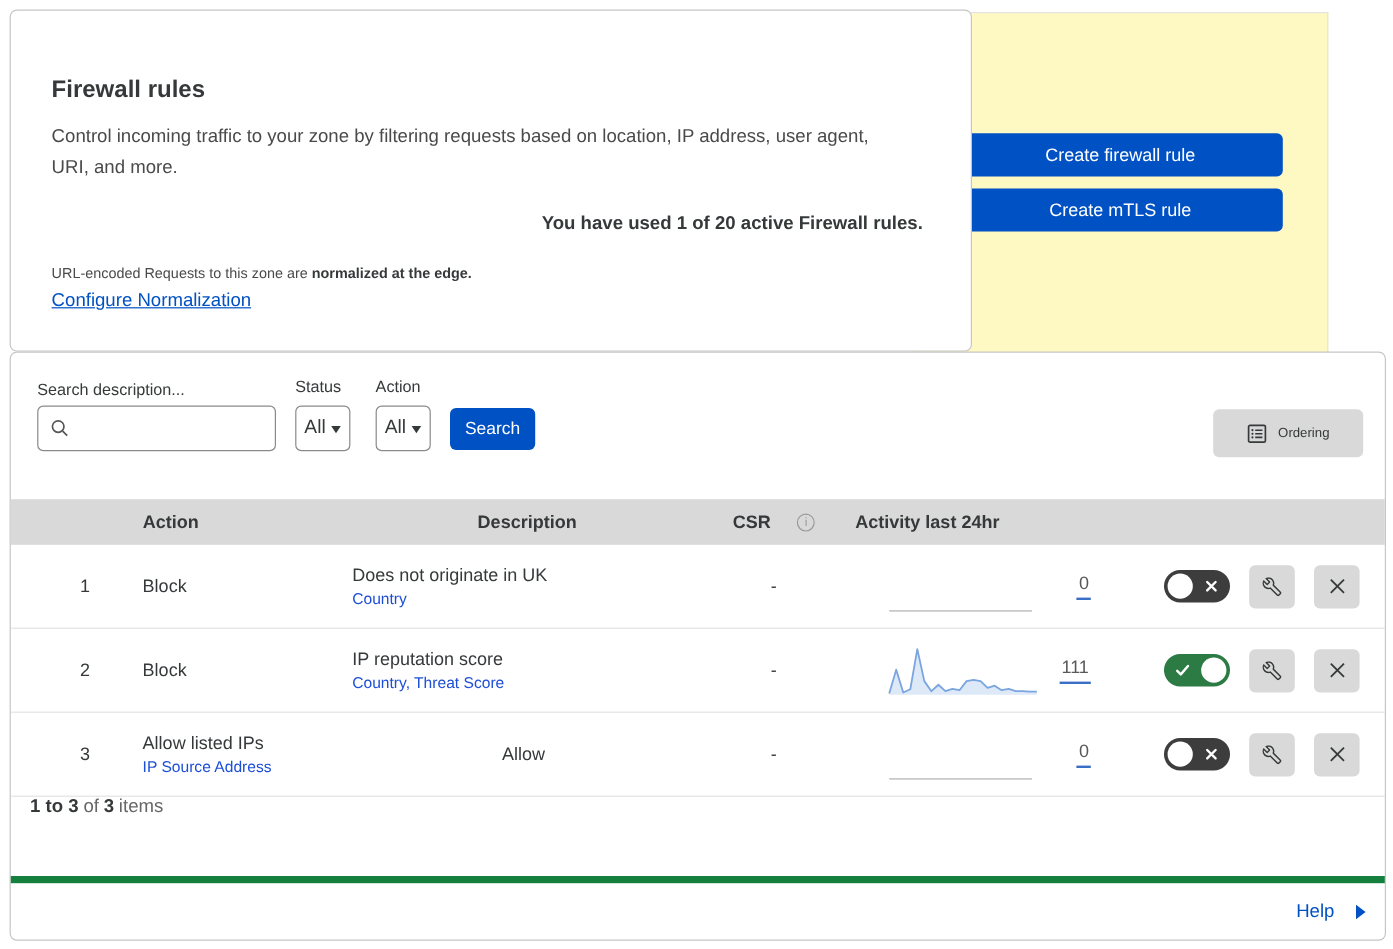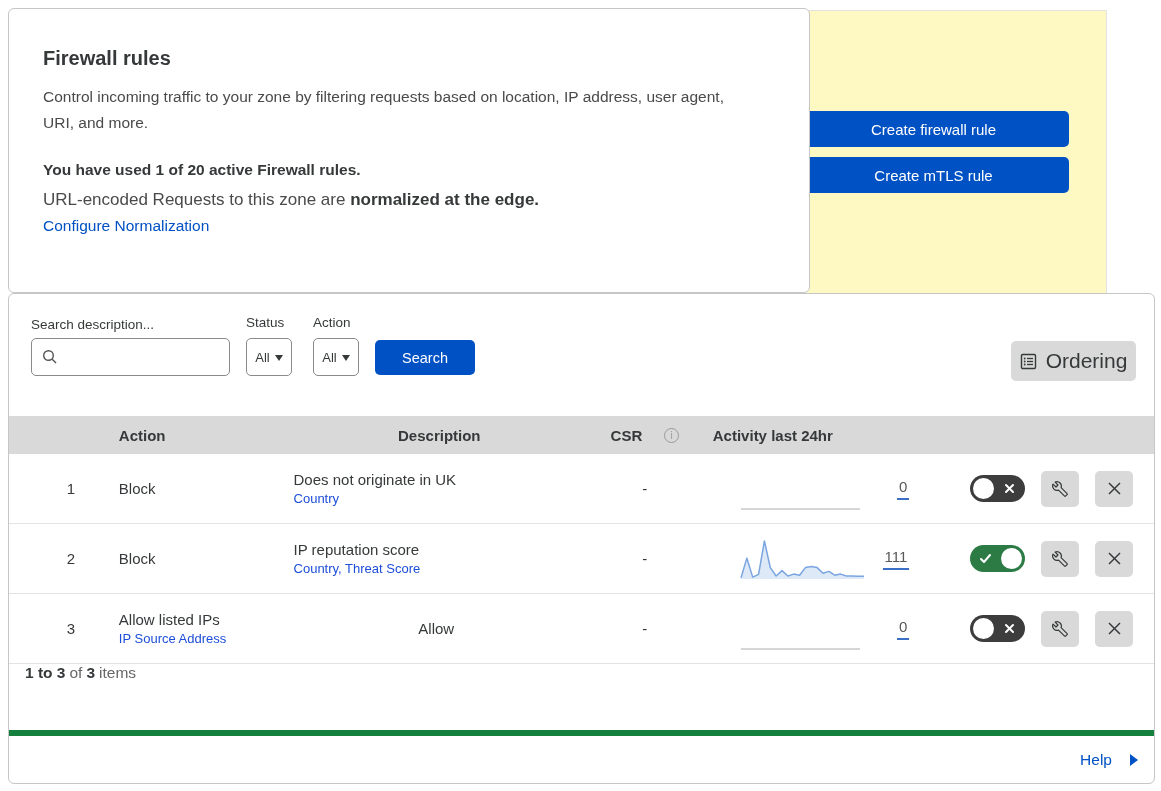--- a/index.html
+++ b/index.html
@@ -9,54 +9,54 @@
 
   
   .top-section { position:relative; height:285px; margin:8px 6px 0 8px; }
   .actions-panel { position:absolute; left:752px; top:2px; width:347px; height:285px;
     background:#fef9c3; border:1px solid #e3e3e3; }
   .btn-primary { display:block; width:271px; height:36px; margin:0 auto; border:none;
     border-radius:5px; background:var(--blue); color:#fff; font-size:15px;
     font-family:inherit; cursor:pointer; }
   .btn-primary.first { margin-top:100px; margin-bottom:10px; }
   .intro-card { position:absolute; left:0; top:0; width:802px; height:285px; background:#fff;
-    border:1px solid #c6c6c6; border-radius:6px; padding:38px 40px 0 34px; z-index:2; }
+    border:1px solid #c6c6c6; border-radius:6px; padding:55px 40px 0 34px; z-index:2; }
   .intro-card h1 { font-size:20px; font-weight:600; color:#36393a; }
   .intro-desc { margin-top:14px; width:712px; font-size:15.5px; line-height:1.65; color:#4a4a4a; }
-  .intro-usage { margin-top:26px; font-size:15.5px; font-weight:700; color:#36393a; }
-  .intro-norm { margin-top:11px; font-size:17px; color:#4a4a4a; }
+  .intro-usage { margin-top:26px; font-size:15.5px; font-weight:700; color:#36393a;text-align:right; }
+  .intro-norm { margin-top:25px; font-size:12px; color:#4a4a4a; }
   .intro-norm strong { color:#36393a; }
   .intro-link { display:inline-block; margin-top:7px; font-size:15.5px; color:var(--blue);
-    cursor:pointer; }
+    text-decoration:underline; cursor:pointer; }
 
   
   .main-card { position:relative; margin:0 6px 0 8px; width:1147px; background:#fff;
     border:1px solid #c6c6c6; border-radius:6px; }
 
   
   .filter-bar { position:relative; height:122px; }
   .flabel { position:absolute; font-size:13.5px; color:#36393a; }
   .lbl-search { left:22px; top:23px; }
   .lbl-status { left:237px; top:21px; }
   .lbl-action { left:304px; top:21px; }
   .search-box { position:absolute; left:22px; top:44px; width:199px; height:38px;
     border:1px solid #8a8a8a; border-radius:5px; display:flex; align-items:center;
     padding-left:10px; gap:6px; background:#fff; }
   .search-box input { border:none; outline:none; width:150px; font-size:14px;
     font-family:inherit; background:transparent; }
   .select-box { position:absolute; top:44px; width:46px; height:38px; border:1px solid #8a8a8a;
     border-radius:5px; background:#fff; display:flex; align-items:center; justify-content:center;
-    gap:5px; font-size:13px; cursor:pointer; }
+    gap:5px; font-size:16px; cursor:pointer; }
   .sel-status { left:237px; } .sel-action { left:304px; }
   .caret { width:0; height:0; border-left:4.5px solid transparent; border-right:4.5px solid transparent;
     border-top:6px solid #36393a; margin-top:2px; }
-  .search-btn { position:absolute; left:366px; top:46px; width:100px; height:35px; border:none;
+  .search-btn { position:absolute; left:366px; top:46px; width:71px; height:35px; border:none;
     border-radius:5px; background:var(--blue); color:#fff; font-size:14.5px; font-family:inherit; cursor:pointer; }
   .ordering-btn { position:absolute; right:18px; top:47px; width:125px; height:40px; border:none;
-    border-radius:5px; background:#d9d9d9; color:#36393a; font-size:21px; font-family:inherit;
+    border-radius:5px; background:#d9d9d9; color:#36393a; font-size:11px; font-family:inherit;
     display:flex; align-items:center; justify-content:center; gap:9px; cursor:pointer; }
 
   
   .thead { display:flex; height:38px; background:#d9d9d9; align-items:center;
     font-size:15px; font-weight:700; color:#36393a; }
   .trow { display:flex; height:70px; border-bottom:1px solid #e3e3e3; }
   .c { display:flex; align-items:center; font-size:15px; color:#36393a; }
   .c1 { width:102px; justify-content:center; padding-left:22px; }
   .c2 { width:175px; padding-left:8px; }
   .c3 { width:300px; padding-left:8px; flex-direction:column; align-items:flex-start; justify-content:center; }

